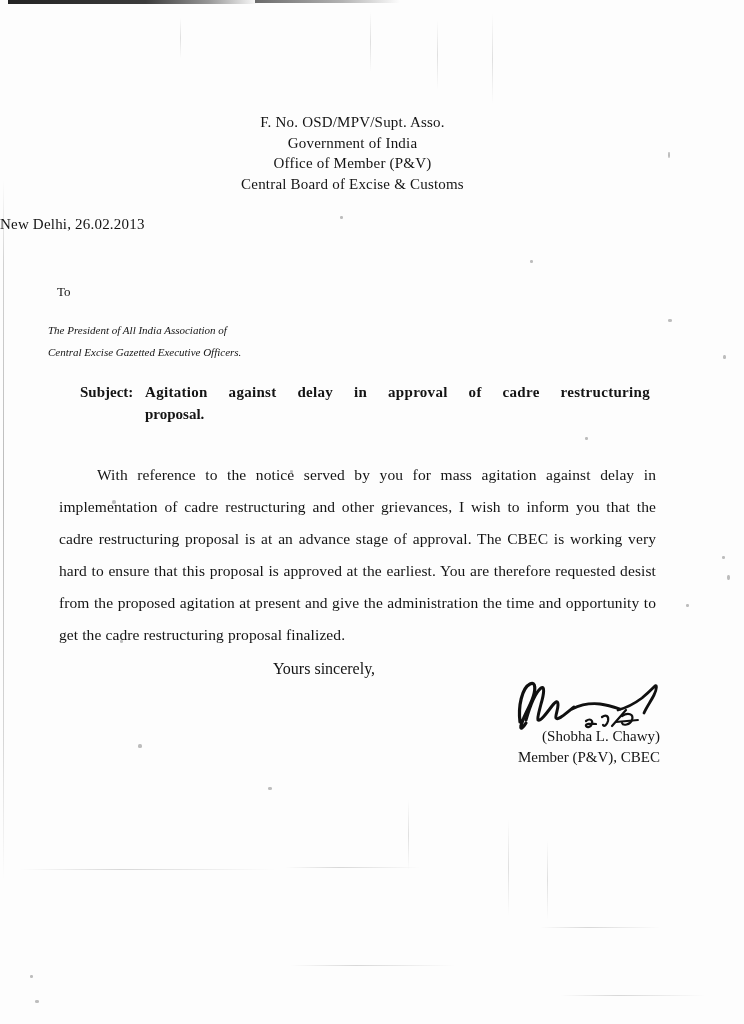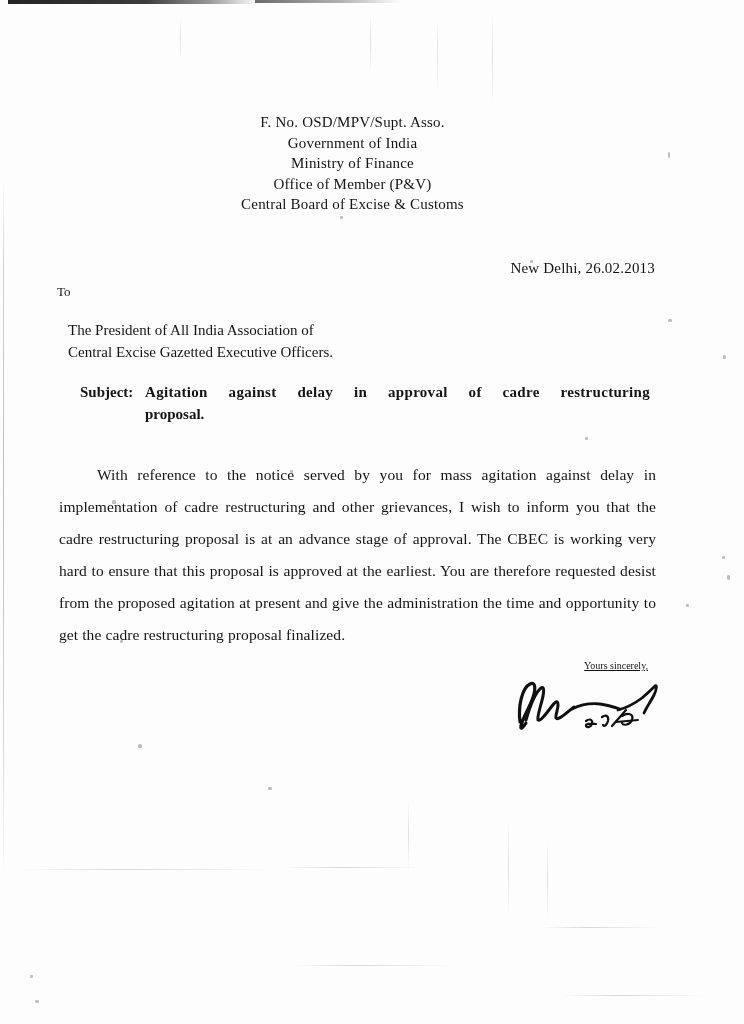--- a/index.html
+++ b/index.html
@@ -74,39 +74,38 @@
     line-height: 20.5px;
     letter-spacing: .2px;
   }
   .letterhead div { white-space: nowrap; text-align: center; }
 
   .dateline {
     position: absolute;
     top: 216px;
     left: 0;
     width: 655px;
-    text-align: right;
     font-size: 15px;
     letter-spacing: .2px;
-    margin-top: 44px;
   }
 
   .to-label {
     position: absolute;
     top: 284px;
     left: 57px;
     font-size: 13px;
   }
 
   .addressee {
     position: absolute;
     top: 320px;
-    left: 68px;
-    font-size: 15px;
+    left: 48px;
+    font-size: 11px;
     line-height: 21.5px;
+    font-style: italic;
   }
 
   .subject-row {
     position: absolute;
     top: 381px;
     left: 56px;
     width: 594px;
     font-weight: bold;
     font-size: 15px;
     line-height: 22px;
@@ -141,23 +140,22 @@
     text-align: justify;
     text-indent: 38px;
     letter-spacing: .1px;
   }
 
   .closing {
     position: absolute;
     top: 660px;
     left: 0;
     width: 648px;
-    text-align: right;
-    font-size: 10px;
-    text-decoration: underline;
+    text-align: center;
+    font-size: 16px;
   }
 
   .signature-wrap {
     position: absolute;
     top: 676px;
     left: 508px;
     width: 170px;
     height: 60px;
   }
   .signature-wrap svg { display: block; }
@@ -210,21 +208,20 @@
   <div class="speck" style="top:604px; left:686px; width:3px; height:3px;"></div>
   <div class="speck" style="top:640px; left:120px; width:3px; height:3px;"></div>
   <div class="speck" style="top:744px; left:138px; width:4px; height:4px;"></div>
   <div class="speck" style="top:787px; left:268px; width:4px; height:3px;"></div>
   <div class="speck" style="top:975px; left:30px; width:3px; height:3px;"></div>
   <div class="speck" style="top:1000px; left:35px; width:4px; height:3px;"></div>
 
   <div class="letterhead">
     <div>F. No. OSD/MPV/Supt. Asso.</div>
     <div>Government of India</div>
-    <div>Ministry of Finance</div>
     <div>Office of Member (P&amp;V)</div>
     <div>Central Board of Excise &amp; Customs</div>
   </div>
 
   <div class="dateline">New Delhi, 26.02.2013</div>
 
   <div class="to-label">To</div>
   <div class="addressee">
     <div>The President of All India Association of</div>
     <div>Central Excise Gazetted Executive Officers.</div>
@@ -252,15 +249,17 @@
         <path d="M78,45 C82,42 85,44 84,48 C83,51 79,52 78,50 C77,48 82,47 88,48" stroke-width="2.2"></path>
         <path d="M94,41 C98,38 101,40 100,45 C99,49 96,51 95,49" stroke-width="2.2"></path>
         <path d="M104,50 L118,34" stroke-width="2.2"></path>
         <path d="M114,40 C120,36 126,38 124,44 C122,49 115,50 114,47" stroke-width="2.2"></path>
         <path d="M108,46 L130,44" stroke-width="1.8"></path>
       </g>
     </svg>
   </div>
 
   <div class="signer">
+    <div>(Shobha L. Chawy)</div>
+    <div>Member (P&amp;V), CBEC</div>
   </div>
 
 </div>
 
 </body></html>

